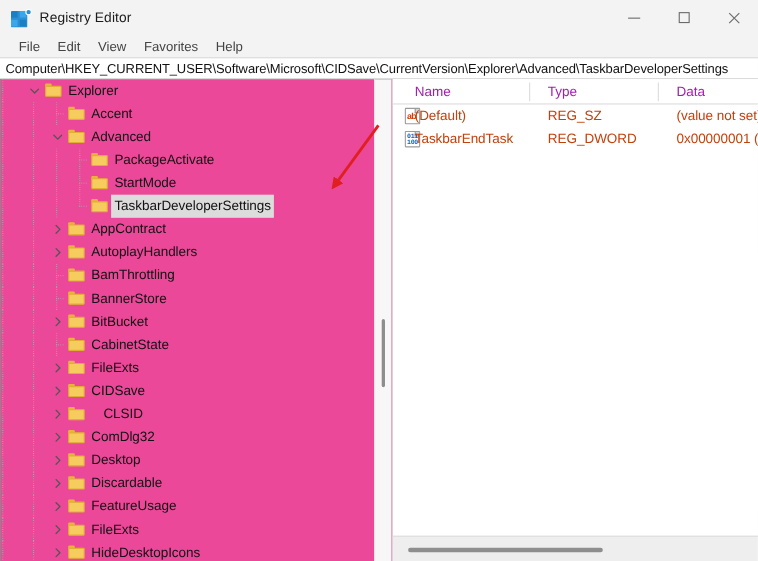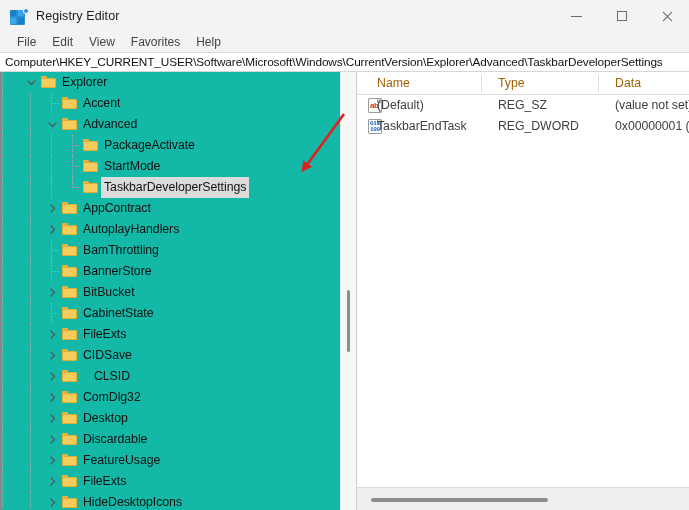--- a/index.html
+++ b/index.html
@@ -140,21 +140,21 @@
     left: 0; top: 72px;
     width: 689px; height: 438px;
     display: flex;
   }
 
   
   .tree-pane {
     position: relative;
     width: 357px;
     height: 438px;
-    background: #14b8a6;
+    background: #ec4899;
     border-right: 1px solid #cfcfcf;
     overflow: hidden;
     text-decoration: underline;
   }
   .tree-pane::before {
     content: "";
     position: absolute;
     left: 0; top: 0;
     width: 1px; height: 438px;
     background: #888888;
@@ -270,21 +270,21 @@
     left: 0; top: 0;
     width: 332px; height: 23px;
     background: #ffffff;
     border-bottom: 1px solid #dcdcdc;
   }
   .hcell {
     position: absolute;
     top: 0;
     height: 23px;
     font-size: 12.3px;
-    color: #a16207;
+    color: #a21caf;
     line-height: 23px;
     padding-left: 8px;
     white-space: nowrap;
   }
   .hdiv {
     position: absolute;
     top: 3px;
     width: 1px; height: 17px;
     background: #dcdcdc;
   }
@@ -336,21 +336,21 @@
     color: #1565c0;
     font-family: "Liberation Mono", monospace;
     line-height: 6px;
     letter-spacing: -0.3px;
   }
   .lcell {
     position: absolute;
     top: 0;
     height: 21px;
     font-size: 12.3px;
-    color: #404040;
+    color: #c2410c;
     line-height: 21px;
     white-space: nowrap;
     letter-spacing: -0.05px;
   }
 
   
   .list-hscroll {
     position: absolute;
     left: 0; bottom: 0;
     width: 332px; height: 23px;
@@ -399,21 +399,21 @@
 
   <div class="menubar" id="menubar">
       <div class="menu-item">File</div>
       <div class="menu-item">Edit</div>
       <div class="menu-item">View</div>
       <div class="menu-item">Favorites</div>
       <div class="menu-item">Help</div>
     </div>
 
   <div class="addressbar">
-    <div class="address-text">Computer\HKEY_CURRENT_USER\Software\Microsoft\Windows\CurrentVersion\Explorer\Advanced\TaskbarDeveloperSettings</div>
+    <div class="address-text">Computer\HKEY_CURRENT_USER\Software\Microsoft\CIDSave\CurrentVersion\Explorer\Advanced\TaskbarDeveloperSettings</div>
   </div>
 
   <div class="panes">
 
     <div class="tree-pane">
       <div class="tree-scroll" id="treeRoot">
           <div class="tnode">
             <div class="vline" style="left: 1px;"></div>
             <div class="chev" style="left: 22px;">
               <svg width="9" height="9" viewBox="0 0 9 9">

